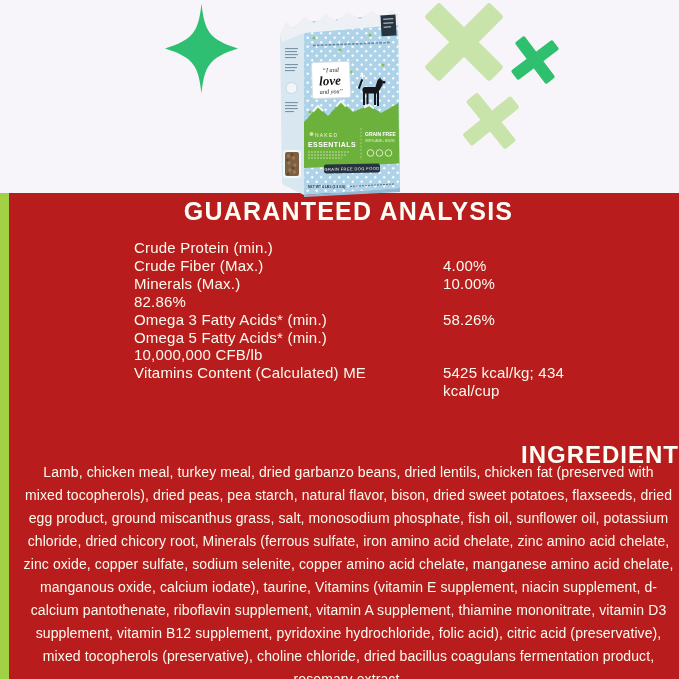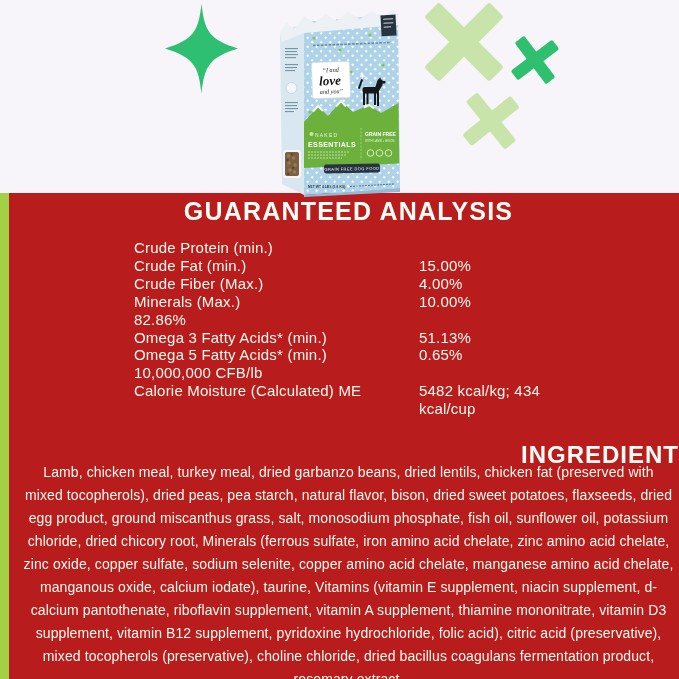--- a/index.html
+++ b/index.html
@@ -23,21 +23,21 @@
   .green-section {
     position:absolute; top:193px; left:9px; width:679px; height:486px;
     background:#b91c1c; color:#f8fbee;
   }
   .ga-title {
     position:absolute; top:4px; left:0; width:100%; margin:0;
     text-align:center; font-size:25px; font-weight:700;
     letter-spacing:1.2px; color:#fcfef6;
   }
   .ga-table { position:absolute; top:46px; left:125px; width:460px; }
-  .ga-row  { display:flex; font-size:15px; line-height:17.9px; letter-spacing:0.2px; }
+  .ga-row  { display:flex; font-size:15px; line-height:17.9px; letter-spacing:0.2px;gap:24px; }
   .ga-label{ width:285px; }
   .ga-value{ flex:1; }
   .ing-title {
     position:absolute; top:240px; left:0; width:100%; margin:8px;
     text-align:right; font-size:24px; font-weight:700;
     letter-spacing:1px; color:#fcfef6;
   }
   .ingredients {
     position:absolute; top:268px; left:14px; width:651px; margin:0;
     text-align:center; font-size:14px; line-height:23px;
@@ -204,48 +204,43 @@
 
   <div class="green-section">
 
     <h1 class="ga-title">GUARANTEED ANALYSIS</h1>
 
     <div class="ga-table">
       <div class="ga-row">
         <span class="ga-label">Crude Protein (min.)</span>
       </div>
       <div class="ga-row">
-        <span class="ga-label">Crude Fat (min.)</span>
-        <span class="ga-value">15.00%</span>
-      </div>
-      <div class="ga-row">
         <span class="ga-label">Crude Fiber (Max.)</span>
         <span class="ga-value">4.00%</span>
       </div>
       <div class="ga-row">
         <span class="ga-label">Minerals (Max.)</span>
         <span class="ga-value">10.00%</span>
       </div>
       <div class="ga-row">
         <span class="ga-value">82.86%</span>
       </div>
       <div class="ga-row">
         <span class="ga-label">Omega 3 Fatty Acids* (min.)</span>
-        <span class="ga-value">51.13%</span>
+        <span class="ga-value">58.26%</span>
       </div>
       <div class="ga-row">
         <span class="ga-label">Omega 5 Fatty Acids* (min.)</span>
-        <span class="ga-value">0.65%</span>
       </div>
       <div class="ga-row">
         <span class="ga-value">10,000,000 CFB/lb</span>
       </div>
       <div class="ga-row">
-        <span class="ga-label">Calorie Moisture (Calculated) ME</span>
-        <span class="ga-value">5482 kcal/kg; 434 kcal/cup</span>
+        <span class="ga-label">Vitamins Content (Calculated) ME</span>
+        <span class="ga-value">5425 kcal/kg; 434 kcal/cup</span>
       </div>
     </div>
 
     <h2 class="ing-title">INGREDIENTS</h2>
     <p class="ingredients">Lamb, chicken meal, turkey meal, dried garbanzo beans, dried lentils, chicken fat (preserved with mixed tocopherols), dried peas, pea starch, natural flavor, bison, dried sweet potatoes, flaxseeds, dried egg product, ground miscanthus grass, salt, monosodium phosphate, fish oil, sunflower oil, potassium chloride, dried chicory root, Minerals (ferrous sulfate, iron amino acid chelate, zinc amino acid chelate, zinc oxide, copper sulfate, sodium selenite, copper amino acid chelate, manganese amino acid chelate, manganous oxide, calcium iodate), taurine, Vitamins (vitamin E supplement, niacin supplement, d-calcium pantothenate, riboflavin supplement, vitamin A supplement, thiamine mononitrate, vitamin D3 supplement, vitamin B12 supplement, pyridoxine hydrochloride, folic acid), citric acid (preservative), mixed tocopherols (preservative), choline chloride, dried bacillus coagulans fermentation product, rosemary extract.</p>
   </div>
 
 </div>
 
 </body></html>

